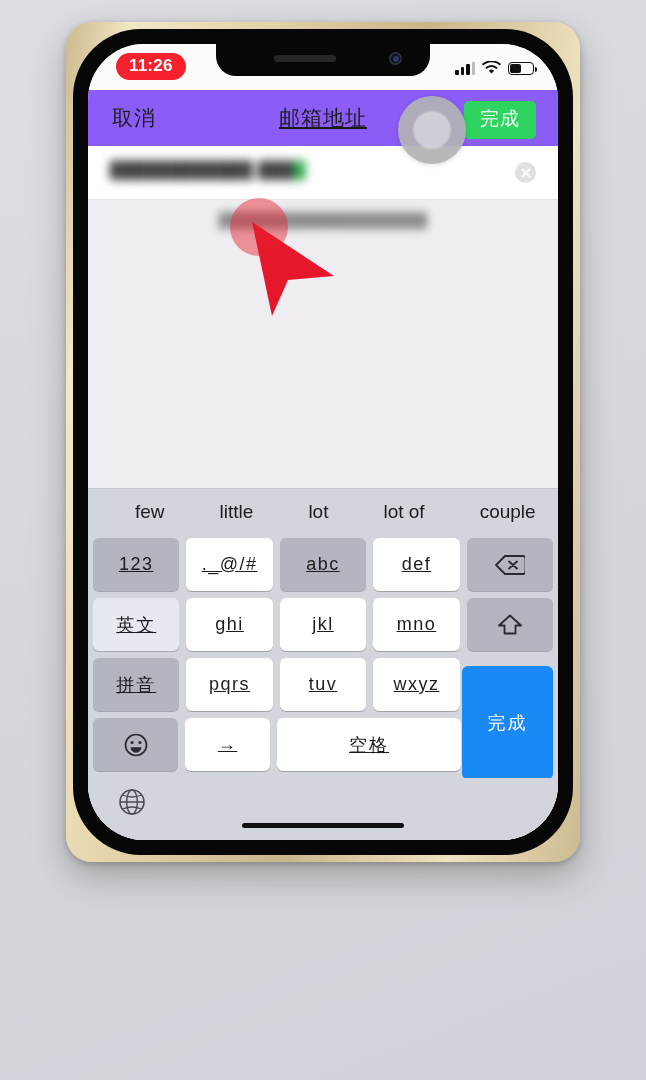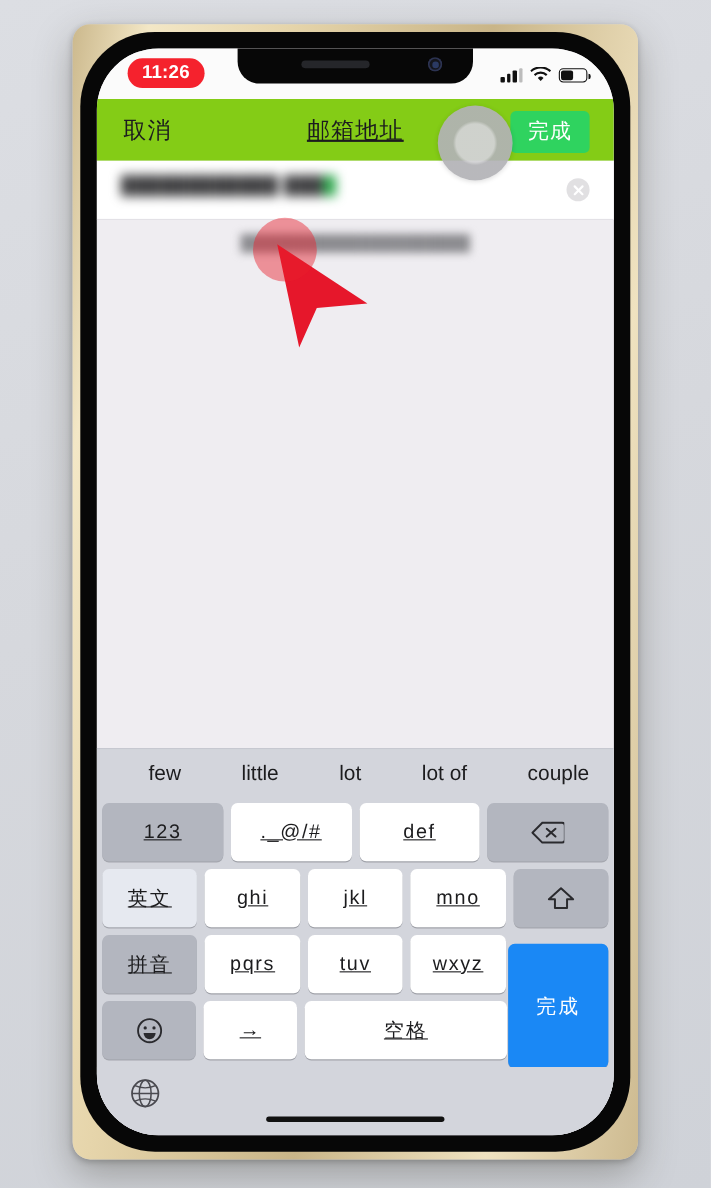--- a/index.html
+++ b/index.html
@@ -13,22 +13,22 @@
   
   #backdrop {
     position: absolute; inset: 0;
     background: linear-gradient(160deg, #dcdee3 0%, #d6d8dd 45%, #cfd2d8 100%);
   }
 
   
   #phone {
     position: absolute;
     left: 66px; top: 22px;
-    width: 514px; height: 1032px;
-    border-radius: 16px;
+    width: 514px; height: 840px;
+    border-radius: 26px;
     background: linear-gradient(100deg,#cbb88c 0%,#f3e7c6 10%,#e6d5ab 28%,#c9b588 55%,#efe2c0 80%,#cdba90 100%);
     box-shadow: 0 14px 34px rgba(60,55,45,.34), 0 2px 6px rgba(0,0,0,.22);
   }
   #bezel {
     position: absolute;
     left: 7px; top: 7px; right: 7px; bottom: 7px;
     border-radius: 68px;
     background: #070707;
   }
   #screen {
@@ -111,21 +111,21 @@
   .batt::after{
     content:''; position:absolute; right:-4px; top:4px;
     width:2.4px; height:5px; background:#111; border-radius:0 2px 2px 0;
   }
   .batt i { position:absolute; left:1.4px; top:1.4px; bottom:1.4px; width:11px; background:#111; border-radius:2px; display:block;}
 
   
   #navbar {
     position: absolute; left: 0; right: 0; top: 46px;
     height: 56px;
-    background: #84cc16;
+    background: #8b5cf6;
     z-index: 25;
   }
   #btn-cancel {
     position: absolute; left: 24px; top: 14px;
     font-size: 21px; color: #1c1c1e;
     letter-spacing: 1px;
   }
   #nav-title {
     position: absolute; left: 0; right: 0; top: 14px;
     text-align: center;
@@ -357,20 +357,21 @@
           <span>lot</span>
           <span>lot of</span>
           <span>couple</span>
         </div>
 
         <div id="keyrows">
 
           <div class="krow">
             <div class="key fn">123</div>
             <div class="key">._@/#</div>
+            <div class="key fn">abc</div>
             <div class="key">def</div>
             <div class="key fn">
               <svg width="30" height="22" viewBox="0 0 30 22">
                 <path d="M10 2 L28 2 a2.5 2.5 0 0 1 2.5 2.5 v13 a2.5 2.5 0 0 1 -2.5 2.5 L10 20 L1 11 Z" fill="none" stroke="#2a2a2e" stroke-width="1.8"></path>
                 <path d="M14 7.5 L22 14.5 M22 7.5 L14 14.5" stroke="#2a2a2e" stroke-width="1.8" stroke-linecap="round"></path>
               </svg>
             </div>
           </div>
 
           <div class="krow">

